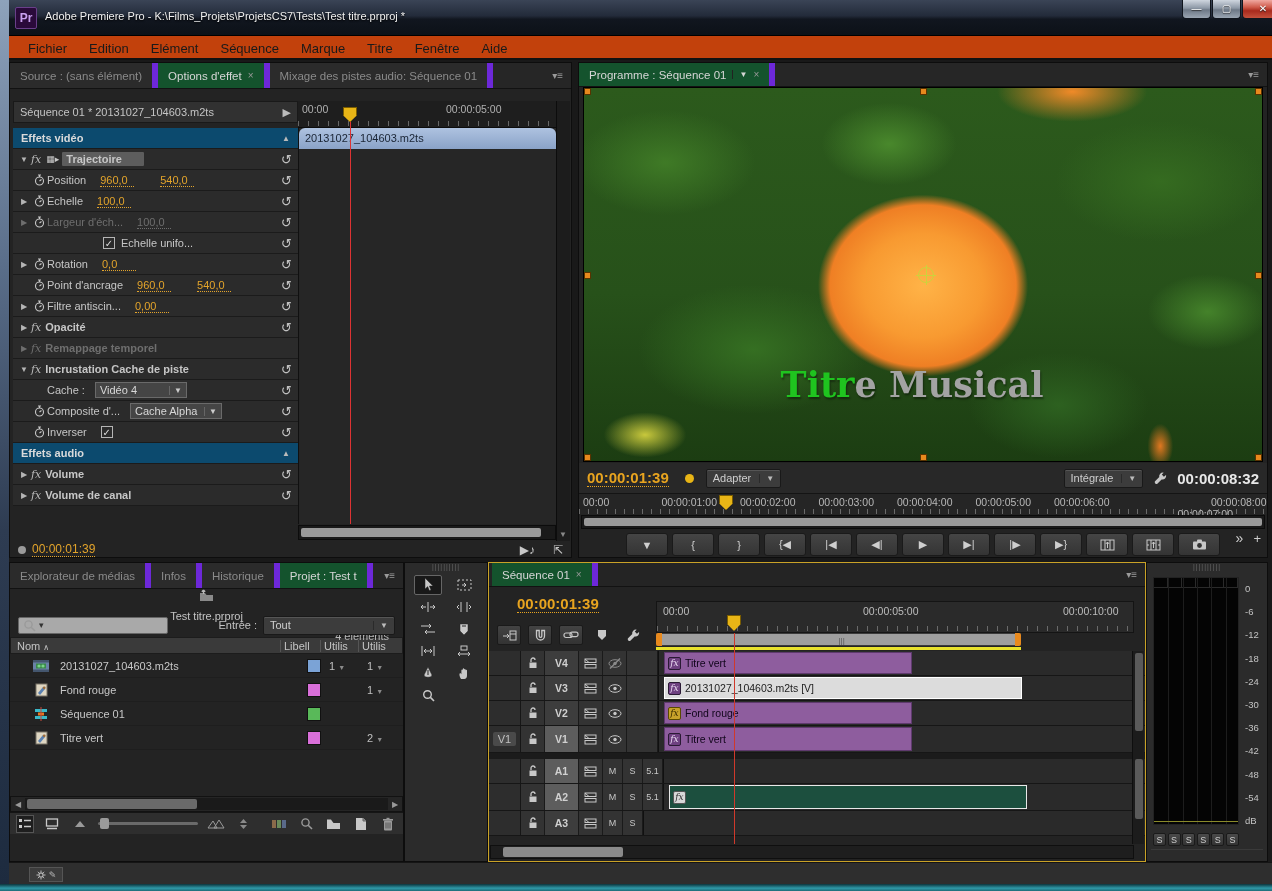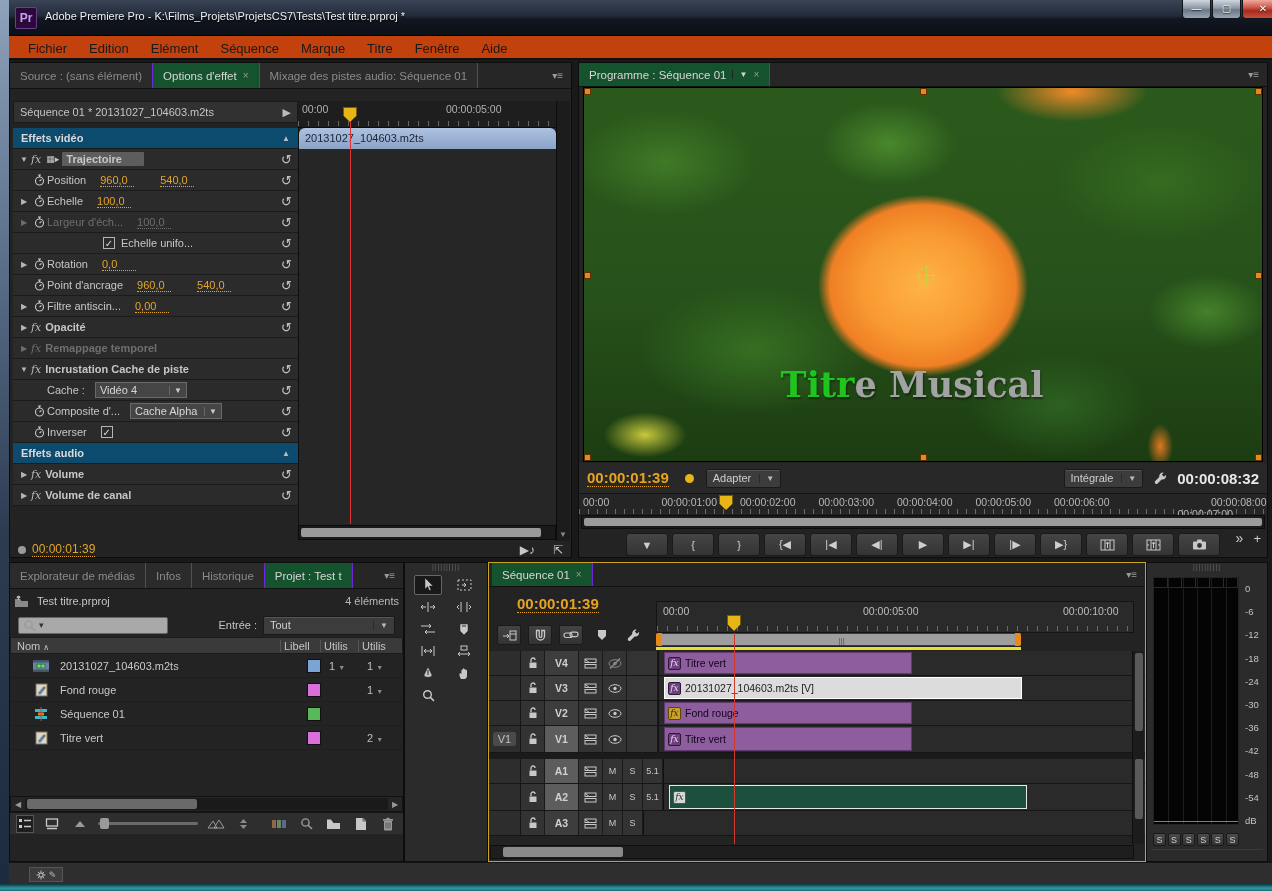--- a/index.html
+++ b/index.html
@@ -29,21 +29,21 @@
 
   
   #menubar { left:9px; top:36px; width:1263px; height:24px; background:#c2410c; border-bottom:2px solid #111;
     display:flex; align-items:flex-end; padding-left:8px; }
   .menu-item { color:#1a1a1a; font-size:13px; padding:2px 11px; }
 
   
   .panel { background:#232323; border:1px solid #0d0d0d; }
   .tabbar { display:flex; height:26px; background:#262626; border-bottom:1px solid #121212; align-items:stretch; }
   .tab { padding:0 10px; display:flex; align-items:center; gap:6px; color:#8a8a8a; background:#2b2b2b;
-    border-right:1px solid #6d28d9; font-size:11.5px; white-space:nowrap; }
+    border-right:6px solid #6d28d9; font-size:11.5px; white-space:nowrap; }
   .tab.active { background:#14532d; color:#d6d6d6; }
   .tab .close-x { color:#999; font-size:10px; }
   .panel-menu { margin-left:auto; color:#9a9a9a; padding:0 8px; display:flex; align-items:center; font-size:10px; }
 
   
   #fx-panel { left:9px; top:62px; width:563px; height:496px; }
   #fx-clipheader { left:3px; top:38px; width:285px; height:22px; background:#313131; border:1px solid #191919;
     display:flex; align-items:center; padding:0 6px; color:#c4c4c4; }
   #fx-clipheader .arr { margin-left:auto; color:#bbb; }
   #fx-miniruler { left:288px; top:38px; width:258px; height:27px; background:#1e1e1e; border-bottom:1px solid #0c0c0c;
@@ -122,21 +122,21 @@
     background:repeating-linear-gradient(90deg,#6a6a6a 0 1px,transparent 1px 9px); }
   #prog-scroll { left:2px; top:452px; width:684px; height:14px; background:#1a1a1a; border:1px solid #0c0c0c; }
   #prog-scroll .thumb { position:absolute; left:2px; right:2px; top:2px; bottom:2px; background:#9a9a9a; border-radius:2px; }
   #prog-transport { left:0; top:467px; width:688px; height:29px; display:flex; align-items:center; justify-content:center; gap:4px; }
   .tbtn { min-width:42px; height:23px; background:linear-gradient(180deg,#454545,#343434); border:1px solid #1a1a1a;
     border-radius:3px; color:#cfcfcf; display:flex; align-items:center; justify-content:center; font-size:11px; }
   #prog-transport .tail { position:absolute; right:6px; top:0px; color:#cfcfcf; display:flex; gap:10px; align-items:center; }
 
   
   #proj-panel { left:9px; top:562px; width:395px; height:300px; }
-  #proj-info { display:flex; align-items:center; height:24px; padding:0 4px; gap:8px; color:#c4c4c4; }
+  #proj-info { display:flex; align-items:center; height:24px; padding:0 14px; gap:8px; color:#c4c4c4;flex-direction:column; }
   #proj-info .count { margin-left:auto; color:#b8b8b8; }
   #proj-filter { display:flex; align-items:center; height:24px; padding:0 8px; gap:6px; }
   #proj-search { width:150px; height:17px; background:#a9a9a9; border:1px solid #666; border-radius:2px;
     display:flex; align-items:center; padding:0 4px; gap:3px; color:#333; font-size:9px; }
   #proj-filter .entree { margin-left:auto; color:#c4c4c4; }
   #proj-filter .mini-dd { width:132px; }
   #proj-cols { display:flex; height:17px; background:#3a3a3a; border:1px solid #1c1c1c; align-items:center;
     padding:0 6px; color:#c4c4c4; }
   #proj-cols .c2 { margin-left:auto; width:40px; border-left:1px solid #555; padding-left:3px; }
   #proj-cols .c3,#proj-cols .c4 { width:38px; border-left:1px solid #555; padding-left:3px; }

